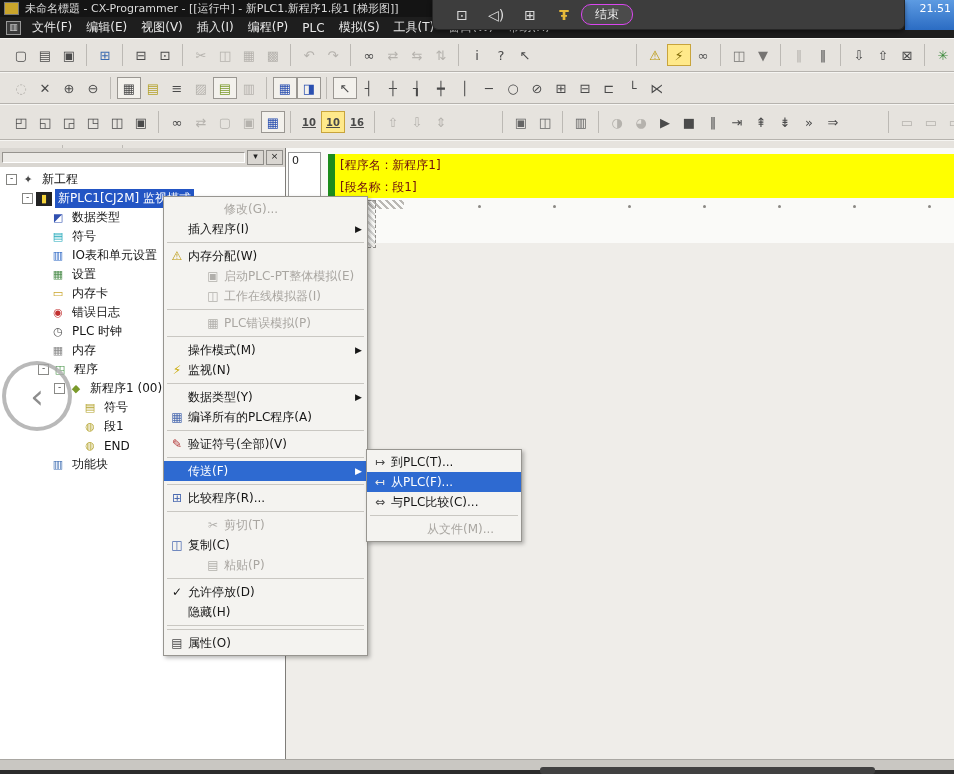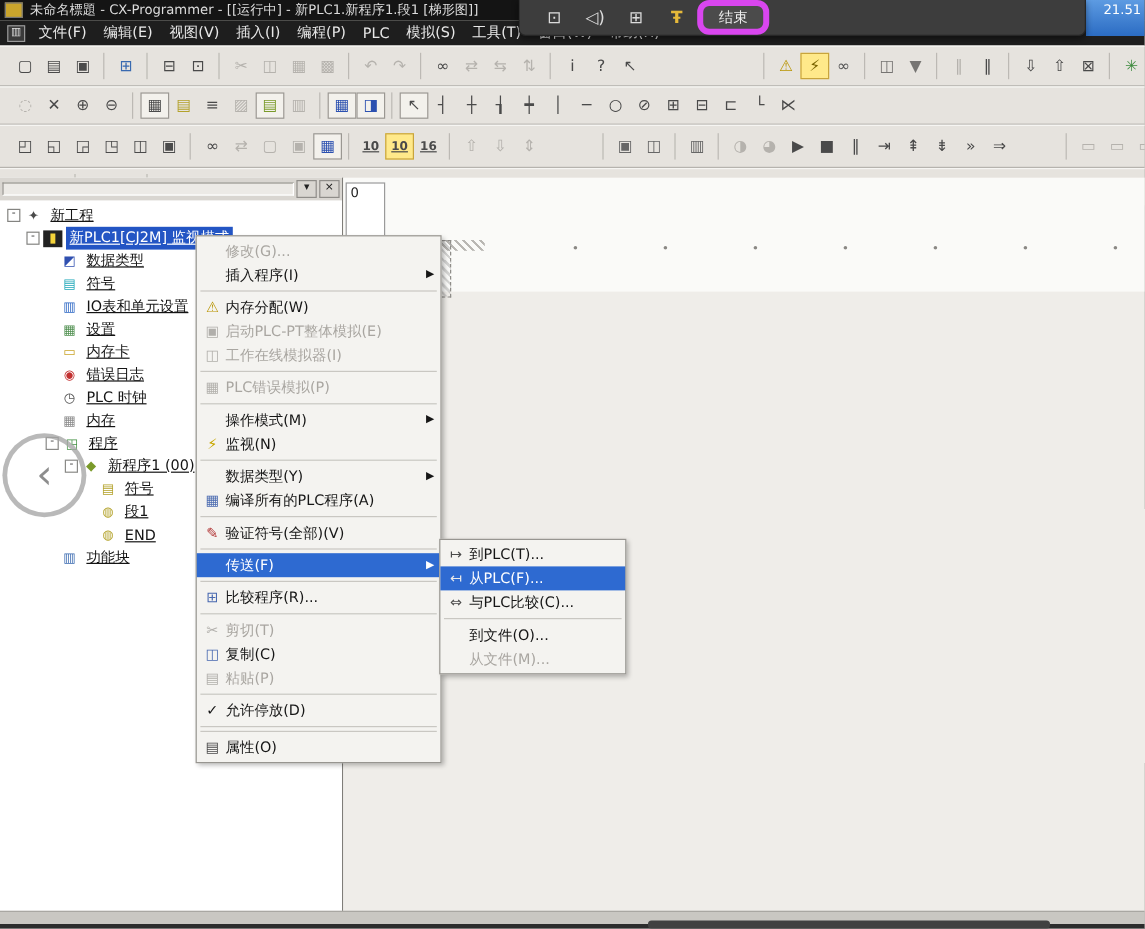--- a/index.html
+++ b/index.html
@@ -38,21 +38,21 @@
   .tree-header .hbar{flex:1;height:9px;background:#eceae6;
     border:1px solid #96938e;border-right-color:#fff;border-bottom-color:#fff;}
   .hbtn{width:15px;height:13px;background:#d9d6d1;border:1px solid #8f8d89;
     font-size:9px;line-height:11px;text-align:center;color:#222;flex:none;}
   .tree{flex:1;padding:3px 0 0 4px;font-size:12px;color:#141414;overflow:hidden;}
   .trow{height:19px;display:flex;align-items:center;white-space:nowrap;}
   .texp{width:9px;height:9px;border:1px solid #848481;background:#fff;
     font-size:9px;line-height:7px;text-align:center;color:#333;margin-right:3px;flex:none;}
   .ticon{width:16px;height:14px;margin-right:3px;font-size:11px;display:flex;
     align-items:center;justify-content:center;flex:none;}
-  .tlabel{padding:1px 3px;text-decoration:underline;}
+  .tlabel{padding:1px 3px;}
   .trow.selected .tlabel{background:#2355c4;color:#fff;}
 
   
   .ladder{flex:1;position:relative;background:#efede9;overflow:hidden;}
   .ladder-top{position:absolute;top:0;left:0;right:0;height:95px;background:#fafaf8;}
   .rung-cell{position:absolute;top:4px;left:2px;width:33px;height:88px;background:#fff;
     border:1px solid #9a9a9a;font-size:11px;color:#222;padding:1px 3px;box-sizing:border-box;}
   .comment-block{position:absolute;top:6px;left:42px;right:0;}
   .greenbar{position:absolute;left:0;top:0;width:7px;height:44px;background:#1d8c1d;}
   .crow{height:22px;background:#ffff00;display:flex;align-items:center;
@@ -66,33 +66,33 @@
 
   
   .cmenu{position:absolute;background:#f4f3f0;border:1px solid #979590;
     box-shadow:2px 2px 4px rgba(0,0,0,.28);padding:2px 0;font-size:12px;z-index:5;}
   #context-menu{left:163px;top:196px;width:203px;}
   #transfer-submenu{left:366px;top:449px;width:154px;z-index:6;}
   .mitem{height:20px;display:flex;align-items:center;padding:0 2px;color:#161616;white-space:nowrap;}
   .micon{width:22px;text-align:center;font-size:12px;flex:none;}
   .mlabel{flex:1;}
   .marrow{width:13px;text-align:right;font-size:9px;padding-right:3px;flex:none;}
-  .mitem.disabled{color:#a9a6a1;}
+  .mitem.disabled{color:#a9a6a1;margin-left:36px;}
   .mitem.highlight{background:#2e6ad1;color:#fff;}
   .msep{height:1px;background:#c9c7c2;margin:3px 3px;}
 
   
   .banner{position:absolute;top:0;left:432px;width:473px;height:30px;background:#3d3d3d;
     border:1px solid #262626;border-top:none;border-radius:0 0 6px 6px;
     box-shadow:0 2px 5px rgba(0,0,0,.45);display:flex;align-items:center;
     color:#f2f2f2;font-size:12px;padding:0 12px;box-sizing:border-box;z-index:10;white-space:nowrap;}
   .banner-text{flex:1;}
   .bicon{width:34px;text-align:center;font-size:14px;color:#dcdcdc;flex:none;}
   .bicon.key{color:#e6b93a;font-weight:bold;}
-  .end-btn{border:5px solid #d946ef;border-radius:10px;padding:1px 13px;
+  .end-btn{border:1px solid #d946ef;border-radius:10px;padding:1px 13px;
     background:#4b4b4b;color:#ededed;font-size:12px;flex:none;}
   .corner{position:absolute;top:0;right:0;width:49px;height:30px;z-index:9;
     background:linear-gradient(#5d9be2,#2b6cc3);color:#fff;font-size:11px;
     display:flex;justify-content:flex-end;padding:2px 3px 0 0;box-sizing:border-box;}
 
   
   .backnav{position:absolute;left:2px;top:361px;width:62px;height:62px;border-radius:50%;
     border:4px solid rgba(165,165,165,.78);background:rgba(255,255,255,.05);
     display:flex;align-items:center;justify-content:center;color:rgba(135,135,135,.95);
     font-size:34px;line-height:1;z-index:8;}
@@ -379,20 +379,29 @@
             <span class="tlabel">功能块</span>
           </div>
         </div>
     </div>
 
     <div class="ladder">
       <div class="ladder-top"></div>
       <div class="rung-cell">
         <span>0</span>
       </div>
+      <div class="comment-block">
+        <div class="greenbar"></div>
+        <div class="crow">
+          <span>[程序名 :  新程序1]</span>
+        </div>
+        <div class="crow">
+          <span>[段名称 :  段1]</span>
+        </div>
+      </div>
       <div class="hatch-strip"></div>
       <div class="cursor-cell"></div>
       <div class="dotrow">
         <span class="dot" style="left:192px"></span>
           <span class="dot" style="left:267px"></span>
         <span class="dot" style="left:342px"></span>
           <span class="dot" style="left:417px"></span>
         <span class="dot" style="left:492px"></span>
           <span class="dot" style="left:567px"></span>
         <span class="dot" style="left:642px"></span>
@@ -488,20 +497,25 @@
         <span class="micon" style="color: rgb(177, 175, 171);">▤</span>
         <span class="mlabel">粘贴(P)</span>
         <span class="marrow"></span>
       </div>
       <div class="msep"></div>
       <div class="mitem">
         <span class="micon">✓</span>
         <span class="mlabel">允许停放(D)</span>
         <span class="marrow"></span>
       </div>
+      <div class="mitem">
+        <span class="micon"></span>
+        <span class="mlabel">隐藏(H)</span>
+        <span class="marrow"></span>
+      </div>
       <div class="msep"></div>
       <div class="msep"></div>
       <div class="mitem">
         <span class="micon" style="color: rgb(74, 74, 74);">▤</span>
         <span class="mlabel">属性(O)</span>
         <span class="marrow"></span>
       </div>
     </div>
   <div class="cmenu" id="transfer-submenu">
       <div class="mitem">
@@ -513,25 +527,20 @@
         <span class="micon" style="color: rgb(234, 234, 234);">↤</span>
         <span class="mlabel">从PLC(F)...</span>
         <span class="marrow"></span>
       </div>
       <div class="mitem">
         <span class="micon" style="color: rgb(74, 74, 74);">⇔</span>
         <span class="mlabel">与PLC比较(C)...</span>
         <span class="marrow"></span>
       </div>
       <div class="msep"></div>
-      <div class="mitem">
-        <span class="micon"></span>
-        <span class="mlabel">到文件(O)...</span>
-        <span class="marrow"></span>
-      </div>
       <div class="mitem disabled">
         <span class="micon"></span>
         <span class="mlabel">从文件(M)...</span>
         <span class="marrow"></span>
       </div>
     </div>
 
   <div class="banner">
     <span class="bicon">⊡</span>
     <span class="bicon">◁)</span>

